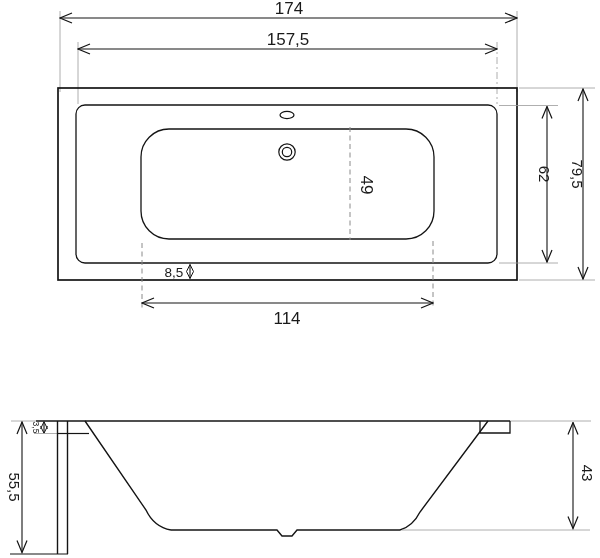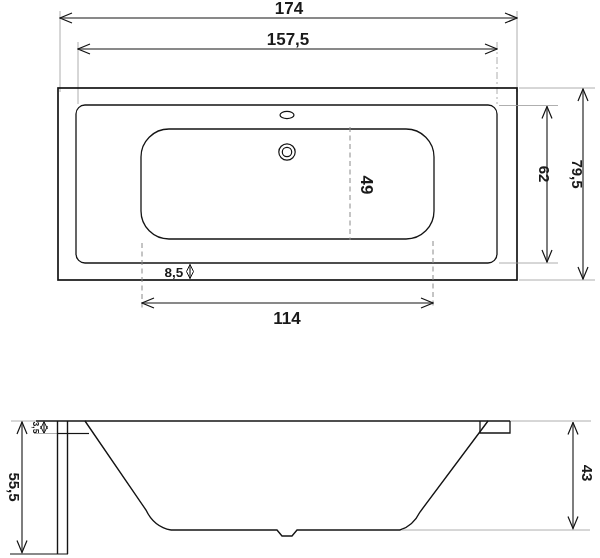--- a/index.html
+++ b/index.html
@@ -6,21 +6,20 @@
     margin: 0;
     padding: 0;
     background: #ffffff;
   }
   .canvas {
     position: relative;
     width: 600px;
     height: 558px;
     background: #ffffff;
     overflow: hidden;
-    font-weight: bold;
   }
   svg text {
     font-family: "Liberation Sans", "DejaVu Sans", sans-serif;
     fill: #1a1a1a;
   }
   .t-lg { font-size: 17px; }
   .t-md { font-size: 15px; }
   .t-sm { font-size: 13.5px; }
   .t-xs { font-size: 8.5px; }
   .outline  { stroke: #141414; fill: none; }

